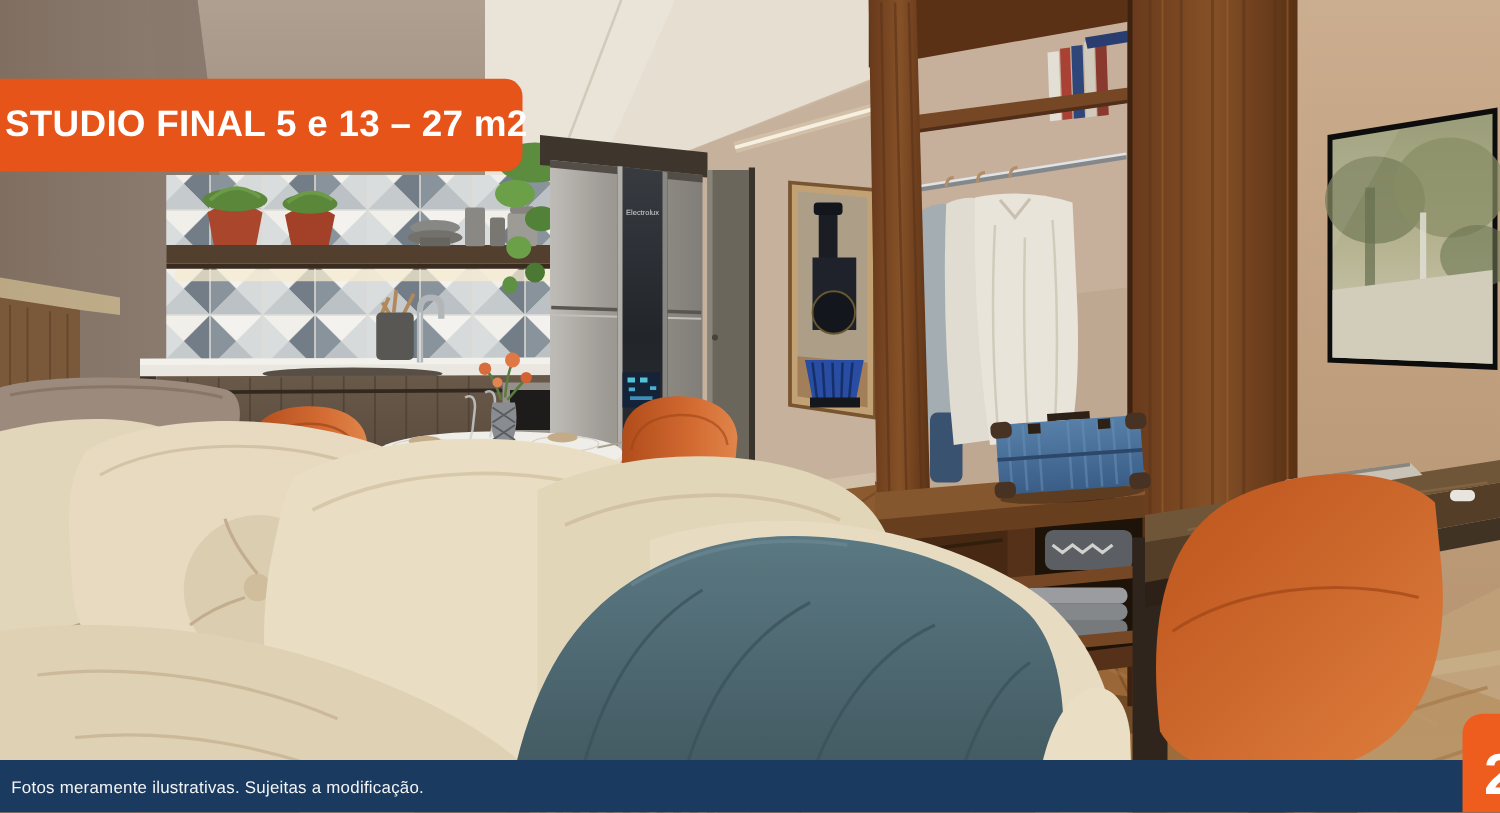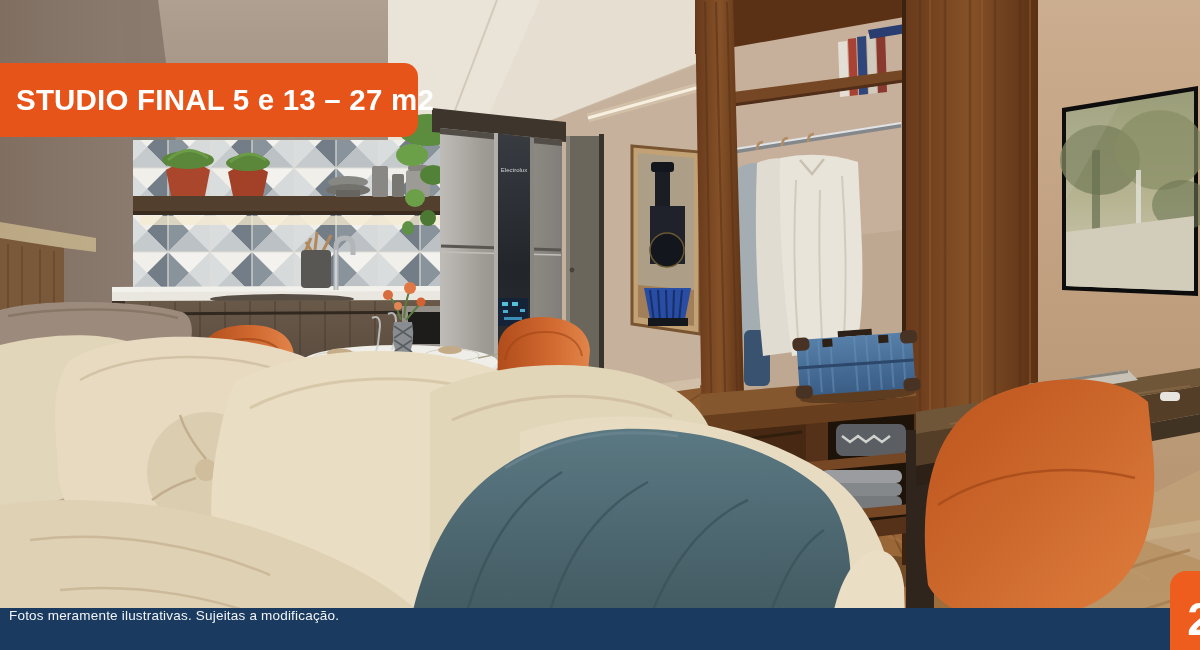--- a/index.html
+++ b/index.html
@@ -2,23 +2,23 @@
 <html><head>
 <meta charset="utf-8">
 <style>
   html,body{margin:0;padding:0;background:#222;}
   .stage{position:relative;width:1200px;height:650px;overflow:hidden;
          font-family:"Liberation Sans","DejaVu Sans",sans-serif;background:#C9B29E;}
   .scene{position:absolute;inset:0;z-index:0;}
   .banner{position:absolute;left:0;top:63px;width:418px;height:74px;z-index:3;
           background:#E6541A;border-radius:0 14px 14px 0;
           display:flex;align-items:center;padding-left:4px;box-sizing:border-box;}
-  .banner span{color:#FFFFFF;font-weight:bold;font-size:29.5px;letter-spacing:.2px;white-space:nowrap;margin-left:12px;}
+  .banner span{color:#FFFFFF;font-weight:bold;font-size:29.5px;letter-spacing:.2px;white-space:nowrap;}
   .footer{position:absolute;left:0;top:608px;width:1200px;height:42px;z-index:2;
-          background:#1A3B5F;display:flex;padding-left:9px;box-sizing:border-box;}
+          background:#1A3B5F;display:flex;align-items:center;padding-left:9px;box-sizing:border-box;}
   .footer span{color:#F2F4F7;font-size:13.5px;letter-spacing:.2px;}
   .page-badge{position:absolute;left:1170px;top:571px;width:60px;height:95px;z-index:3;
           background:#EE5D1D;border-radius:16px;display:flex;align-items:center;justify-content:center;}
   .page-badge span{color:#fff;font-weight:bold;font-size:46px;}
 </style>
 </head>
 <body>
 
 <div class="stage">
 

